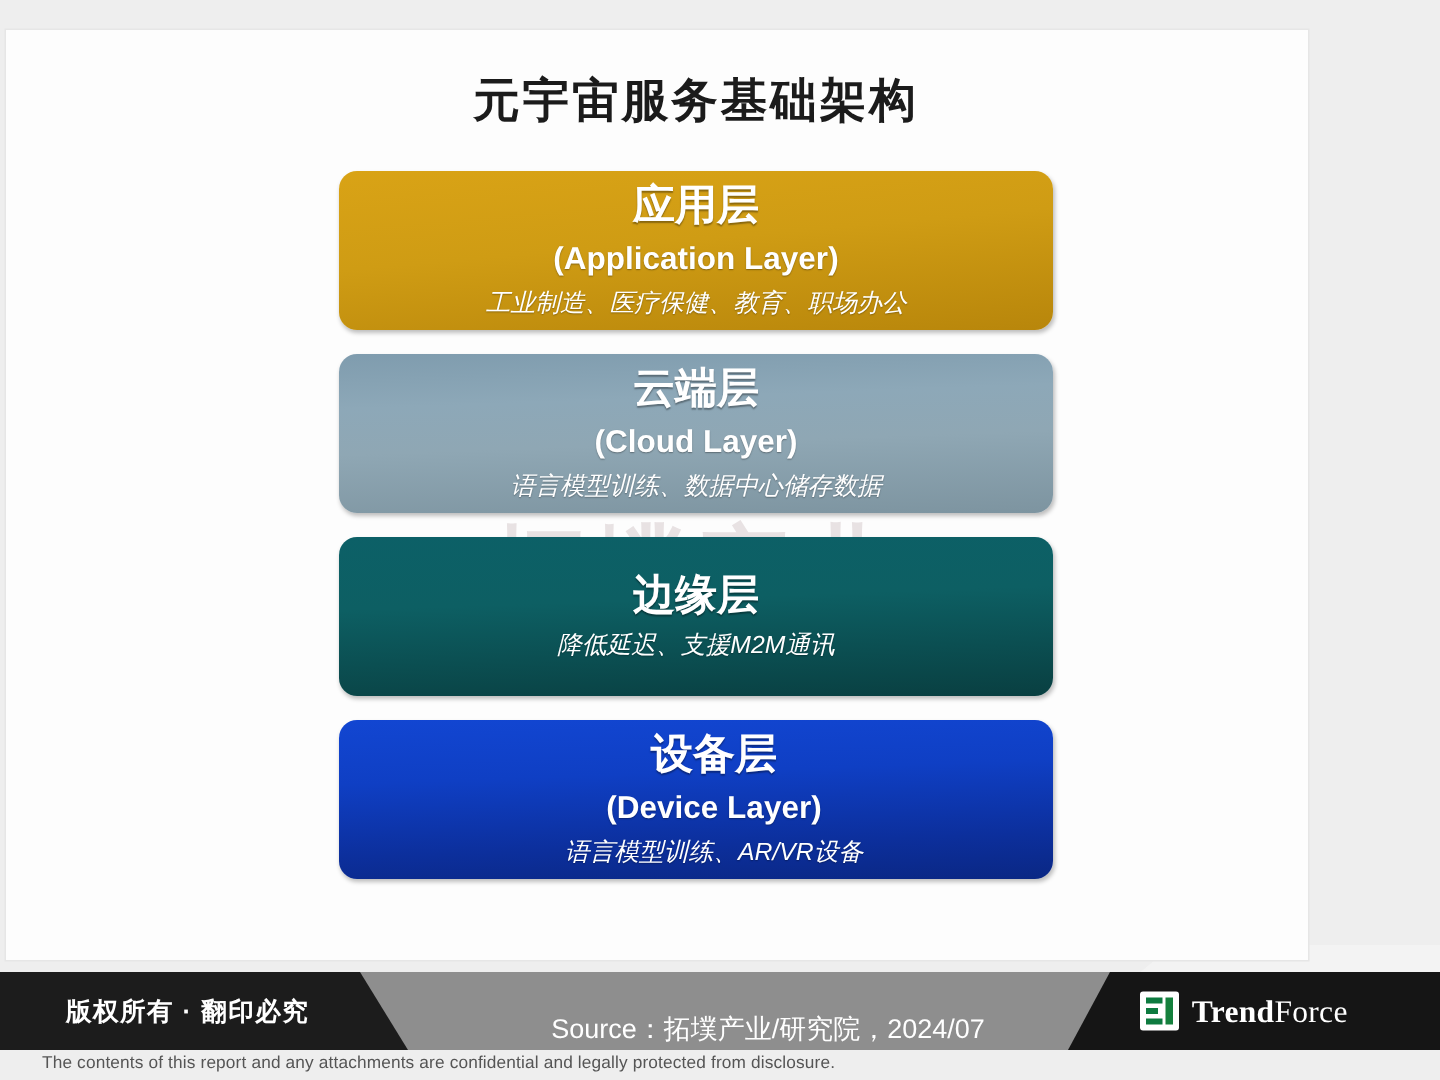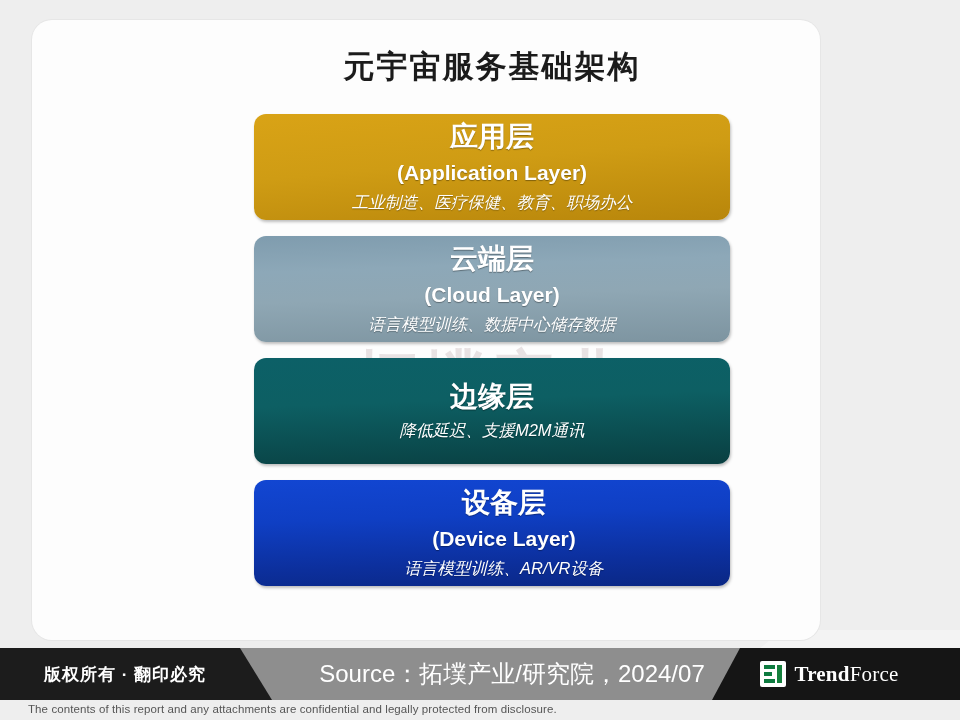--- a/index.html
+++ b/index.html
@@ -15,27 +15,26 @@
   }
   .page {
     position: relative;
     width: 960px;
     height: 720px;
     background: #eeeeee;
   }
   
   .slide {
     position: absolute;
-    left: 32px;
+    left: 4px;
     top: 20px;
-    width: 788px;
+    width: 868px;
     height: 620px;
     background: #fdfdfd;
     box-shadow: 0 0 0 1px #e6e6e6;
-    border-radius: 20px;
   }
   
   .watermark {
     position: absolute;
     left: 0;
     top: 300px;
     width: 920px;
     height: 150px;
     display: flex;
     flex-direction: column;
@@ -146,28 +145,28 @@
     padding-left: 44px;
     box-sizing: border-box;
     font-size: 17px;
     font-weight: bold;
     letter-spacing: 1px;
     clip-path: polygon(0 0, 240px 0, 272px 52px, 0 52px);
   }
   .footer-source {
     position: absolute;
     left: 272px;
-    top: 0;
+    top: 12px;
     width: 480px;
     height: 52px;
     display: flex;
     align-items: center;
     justify-content: center;
     color: #ffffff;
-    font-size: 24px;
+    font-size: 18px;
   }
   .footer-right {
     position: absolute;
     right: 0;
     top: 0;
     width: 248px;
     height: 52px;
     background: #151515;
     clip-path: polygon(28px 0, 248px 0, 248px 52px, 0 52px);
     display: flex;

